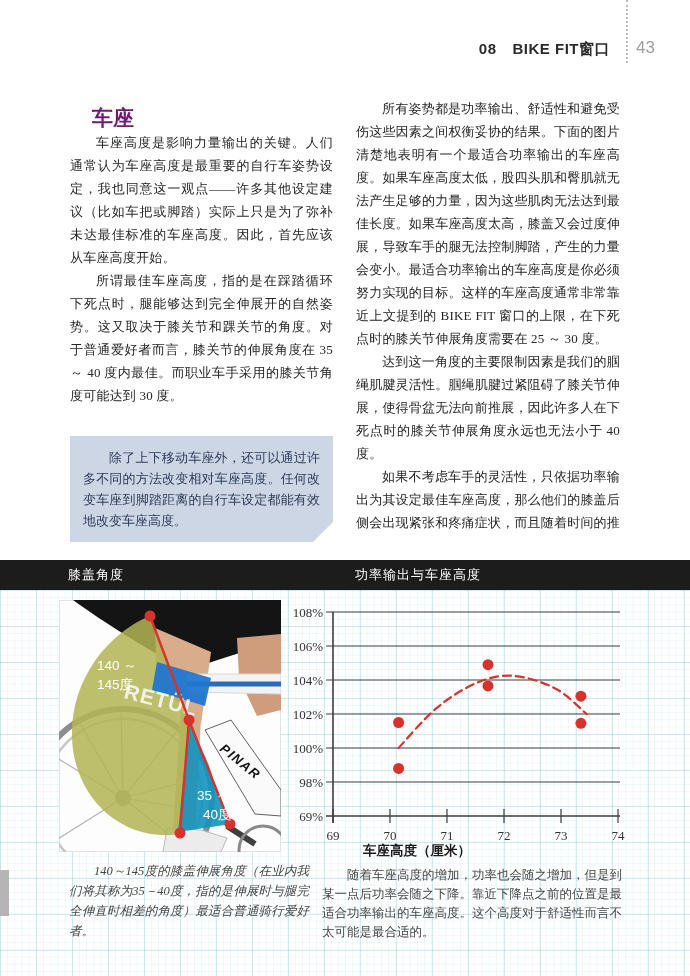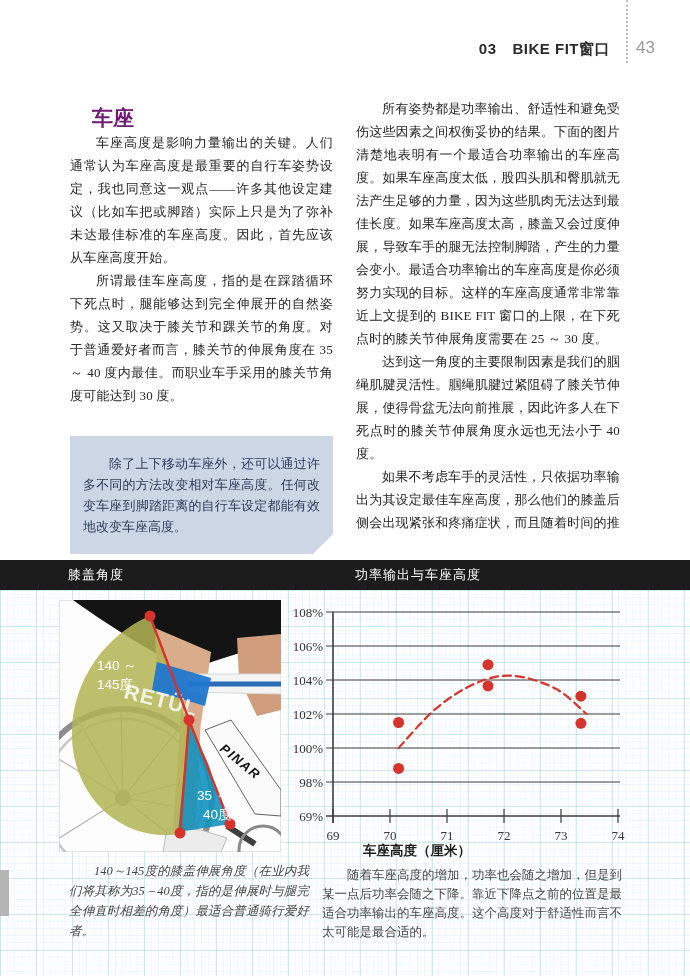--- a/index.html
+++ b/index.html
@@ -13,21 +13,21 @@
   .head-divider{left:626px;top:0;height:63px;width:0;border-left:2px dotted #bdbdbd;}
   .pageno{left:636px;top:38px;font-family:"Liberation Sans","DejaVu Sans",sans-serif;
           font-size:17px;color:#9c9c9c;}
   
   .art-title{left:92px;top:104px;font-size:21px;font-weight:bold;color:#701a75;}
   .col{font-size:13px;line-height:23px;text-align:justify;letter-spacing:.2px;color:#252525;}
   .col p{margin:0;text-indent:2em;}
   .col-left{left:70px;top:131px;width:263px;}
   .col-right{left:356px;top:97px;width:264px;}
   .callout{left:70px;top:436px;width:263px;box-sizing:border-box;background:#ccd6e5;
-           padding:17px 13px;font-size:13px;line-height:21px;text-align:justify;
+           padding:11px 13px;font-size:13px;line-height:21px;text-align:justify;
            color:#2e3c59;clip-path:polygon(0 0,100% 0,100% calc(100% - 20px),calc(100% - 20px) 100%,0 100%);}
   .callout p{margin:0;text-indent:2em;}
   
   .titlebar{left:0;top:560px;width:690px;height:30px;background:#1c1c1c;}
   .titlebar span{position:absolute;top:0;line-height:30px;color:#fff;font-weight:normal;
            font-size:13px;font-family:"Liberation Sans","DejaVu Sans",sans-serif;letter-spacing:1px;}
   .graphpaper{left:0;top:590px;width:690px;height:386px;background-color:#fff;
     background-image:
       linear-gradient(to right, rgba(140,205,215,.38) 1px, transparent 1px),
       linear-gradient(to bottom, rgba(140,205,215,.38) 1px, transparent 1px),
@@ -45,21 +45,21 @@
   .axis-label{font-family:"Liberation Serif","DejaVu Serif",serif;font-size:13px;fill:#333;}
   .x-title{left:347px;top:842px;font-family:"Liberation Sans","DejaVu Sans",sans-serif;
            font-size:13.5px;font-weight:bold;color:#1d1d1d;padding-left:16px;}
 </style>
 </head>
 <body>
 
 <div class="page">
 
   <div class="abs chapter">
-    <span class="no">03</span><span>BIKE FIT窗口</span>
+    <span class="no">08</span><span>BIKE FIT窗口</span>
   </div>
   <div class="abs head-divider"></div>
   <div class="abs pageno">43</div>
 
   <div class="abs art-title">车座</div>
 
   <div class="abs col col-left">
     <p>车座高度是影响力量输出的关键。人们通常认为车座高度是最重要的自行车姿势设定，我也同意这一观点——许多其他设定建议（比如车把或脚踏）实际上只是为了弥补未达最佳标准的车座高度。因此，首先应该从车座高度开始。</p>
     <p>所谓最佳车座高度，指的是在踩踏循环下死点时，腿能够达到完全伸展开的自然姿势。这又取决于膝关节和踝关节的角度。对于普通爱好者而言，膝关节的伸展角度在 35 ～ 40 度内最佳。而职业车手采用的膝关节角度可能达到 30 度。</p>
   </div>

